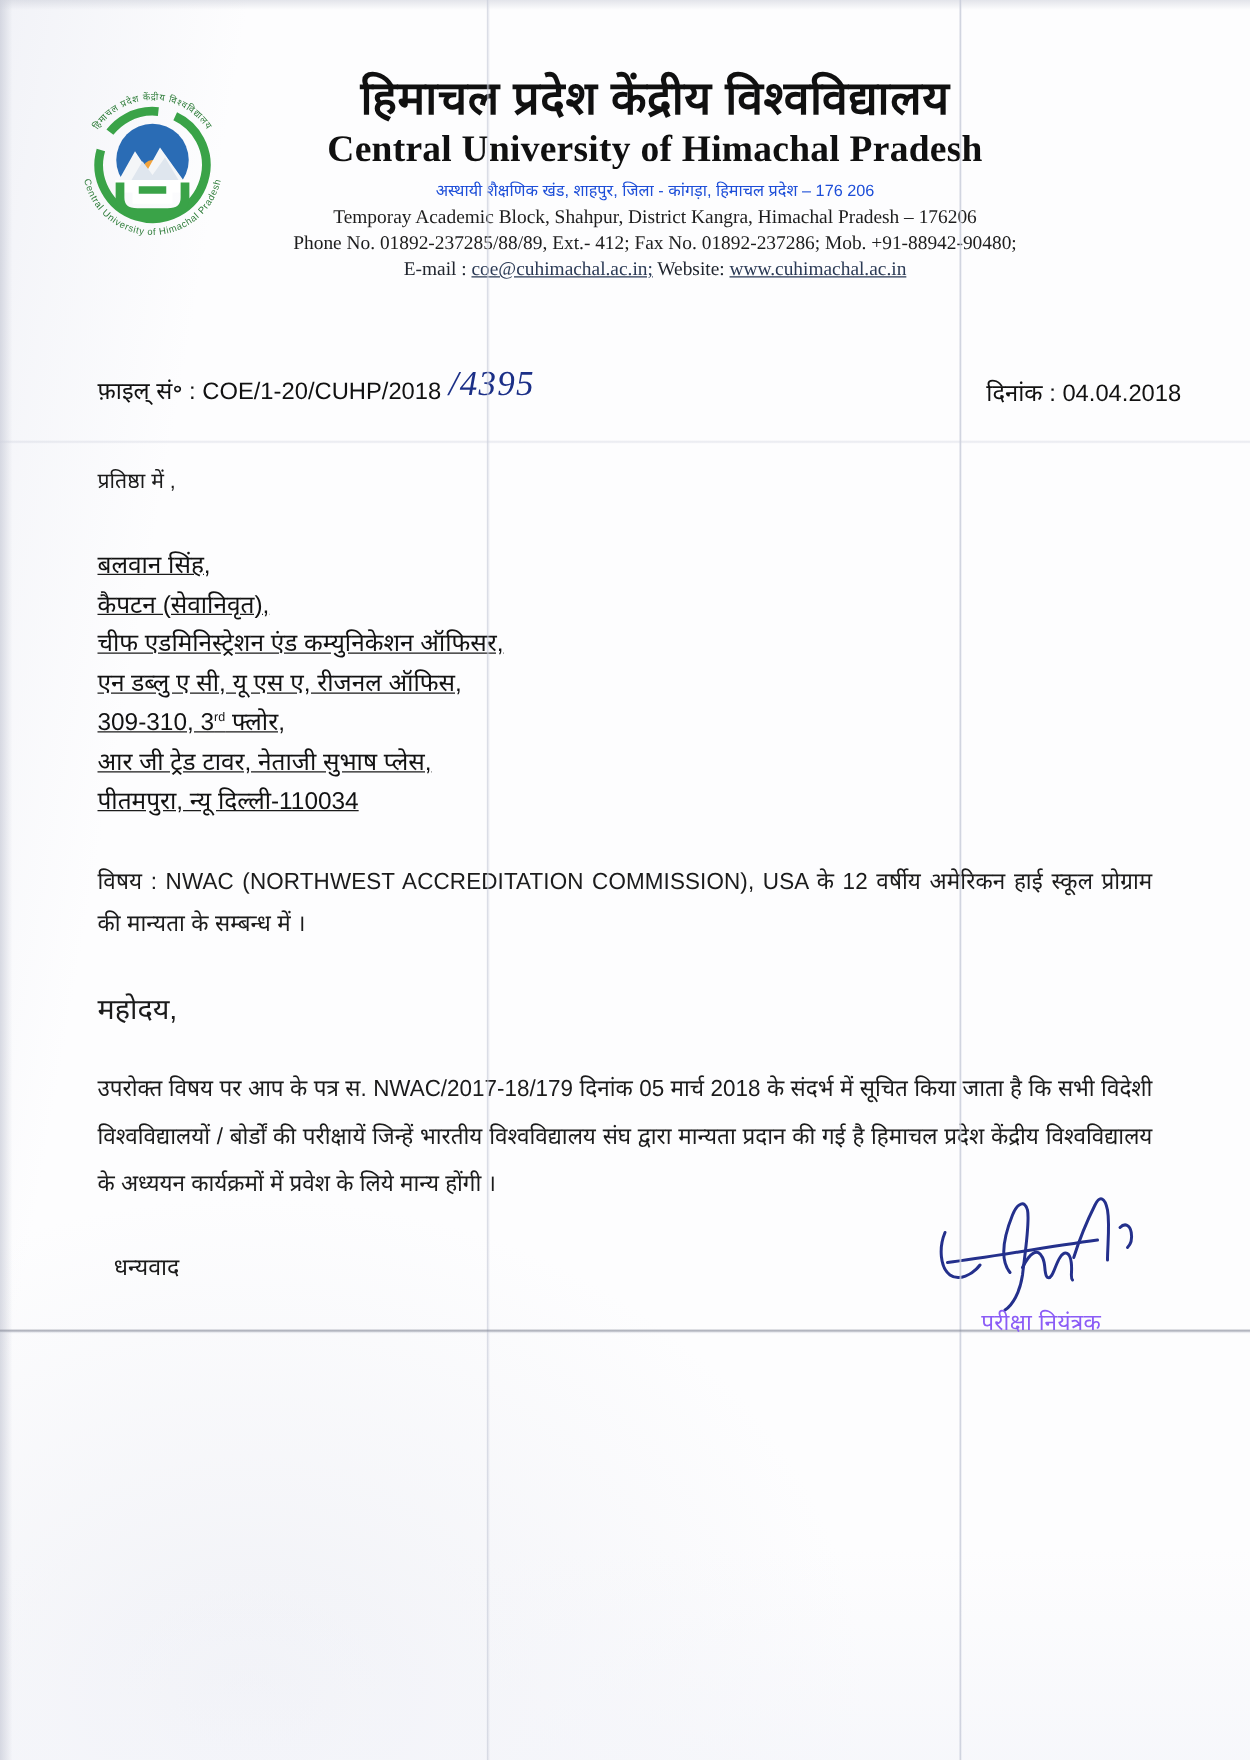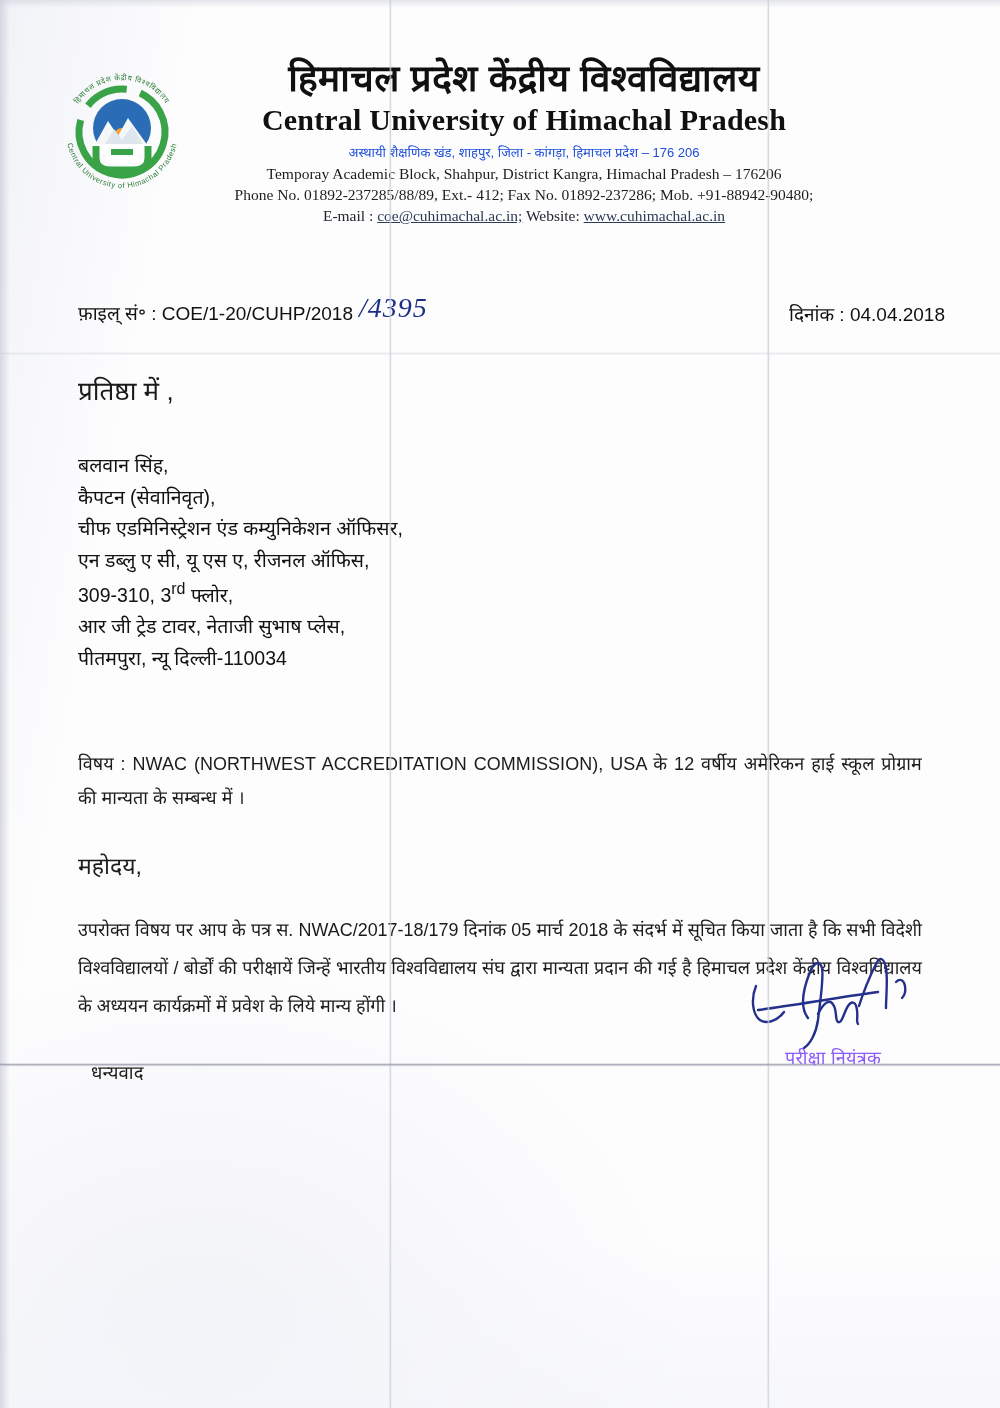--- a/index.html
+++ b/index.html
@@ -148,33 +148,34 @@
   }
 
   
   .body-block {
     position: absolute;
     left: 78px;
     right: 52px;
     top: 372px;
   }
   .salute-top {
-    font-size: 26px;
+    font-size: 17px;
     margin: 0 0 42px 0;
   }
   .recipient {
-    margin: 0 0 72px 0;
+    margin: 0 0 30px 0;
+    text-decoration: underline;
   }
   .recipient div {
     font-size: 19.5px;
     line-height: 1.62;
     color: #121212;
   }
   .recipient sup {
-    font-size: 16px;
+    font-size: 10px;
     vertical-align: super;
   }
   .subject {
     font-size: 18.5px;
     line-height: 1.85;
     text-align: justify;
     margin: 0 0 34px 0;
     letter-spacing: 0.1px;
     transform: scaleX(0.97);
     transform-origin: left center;

